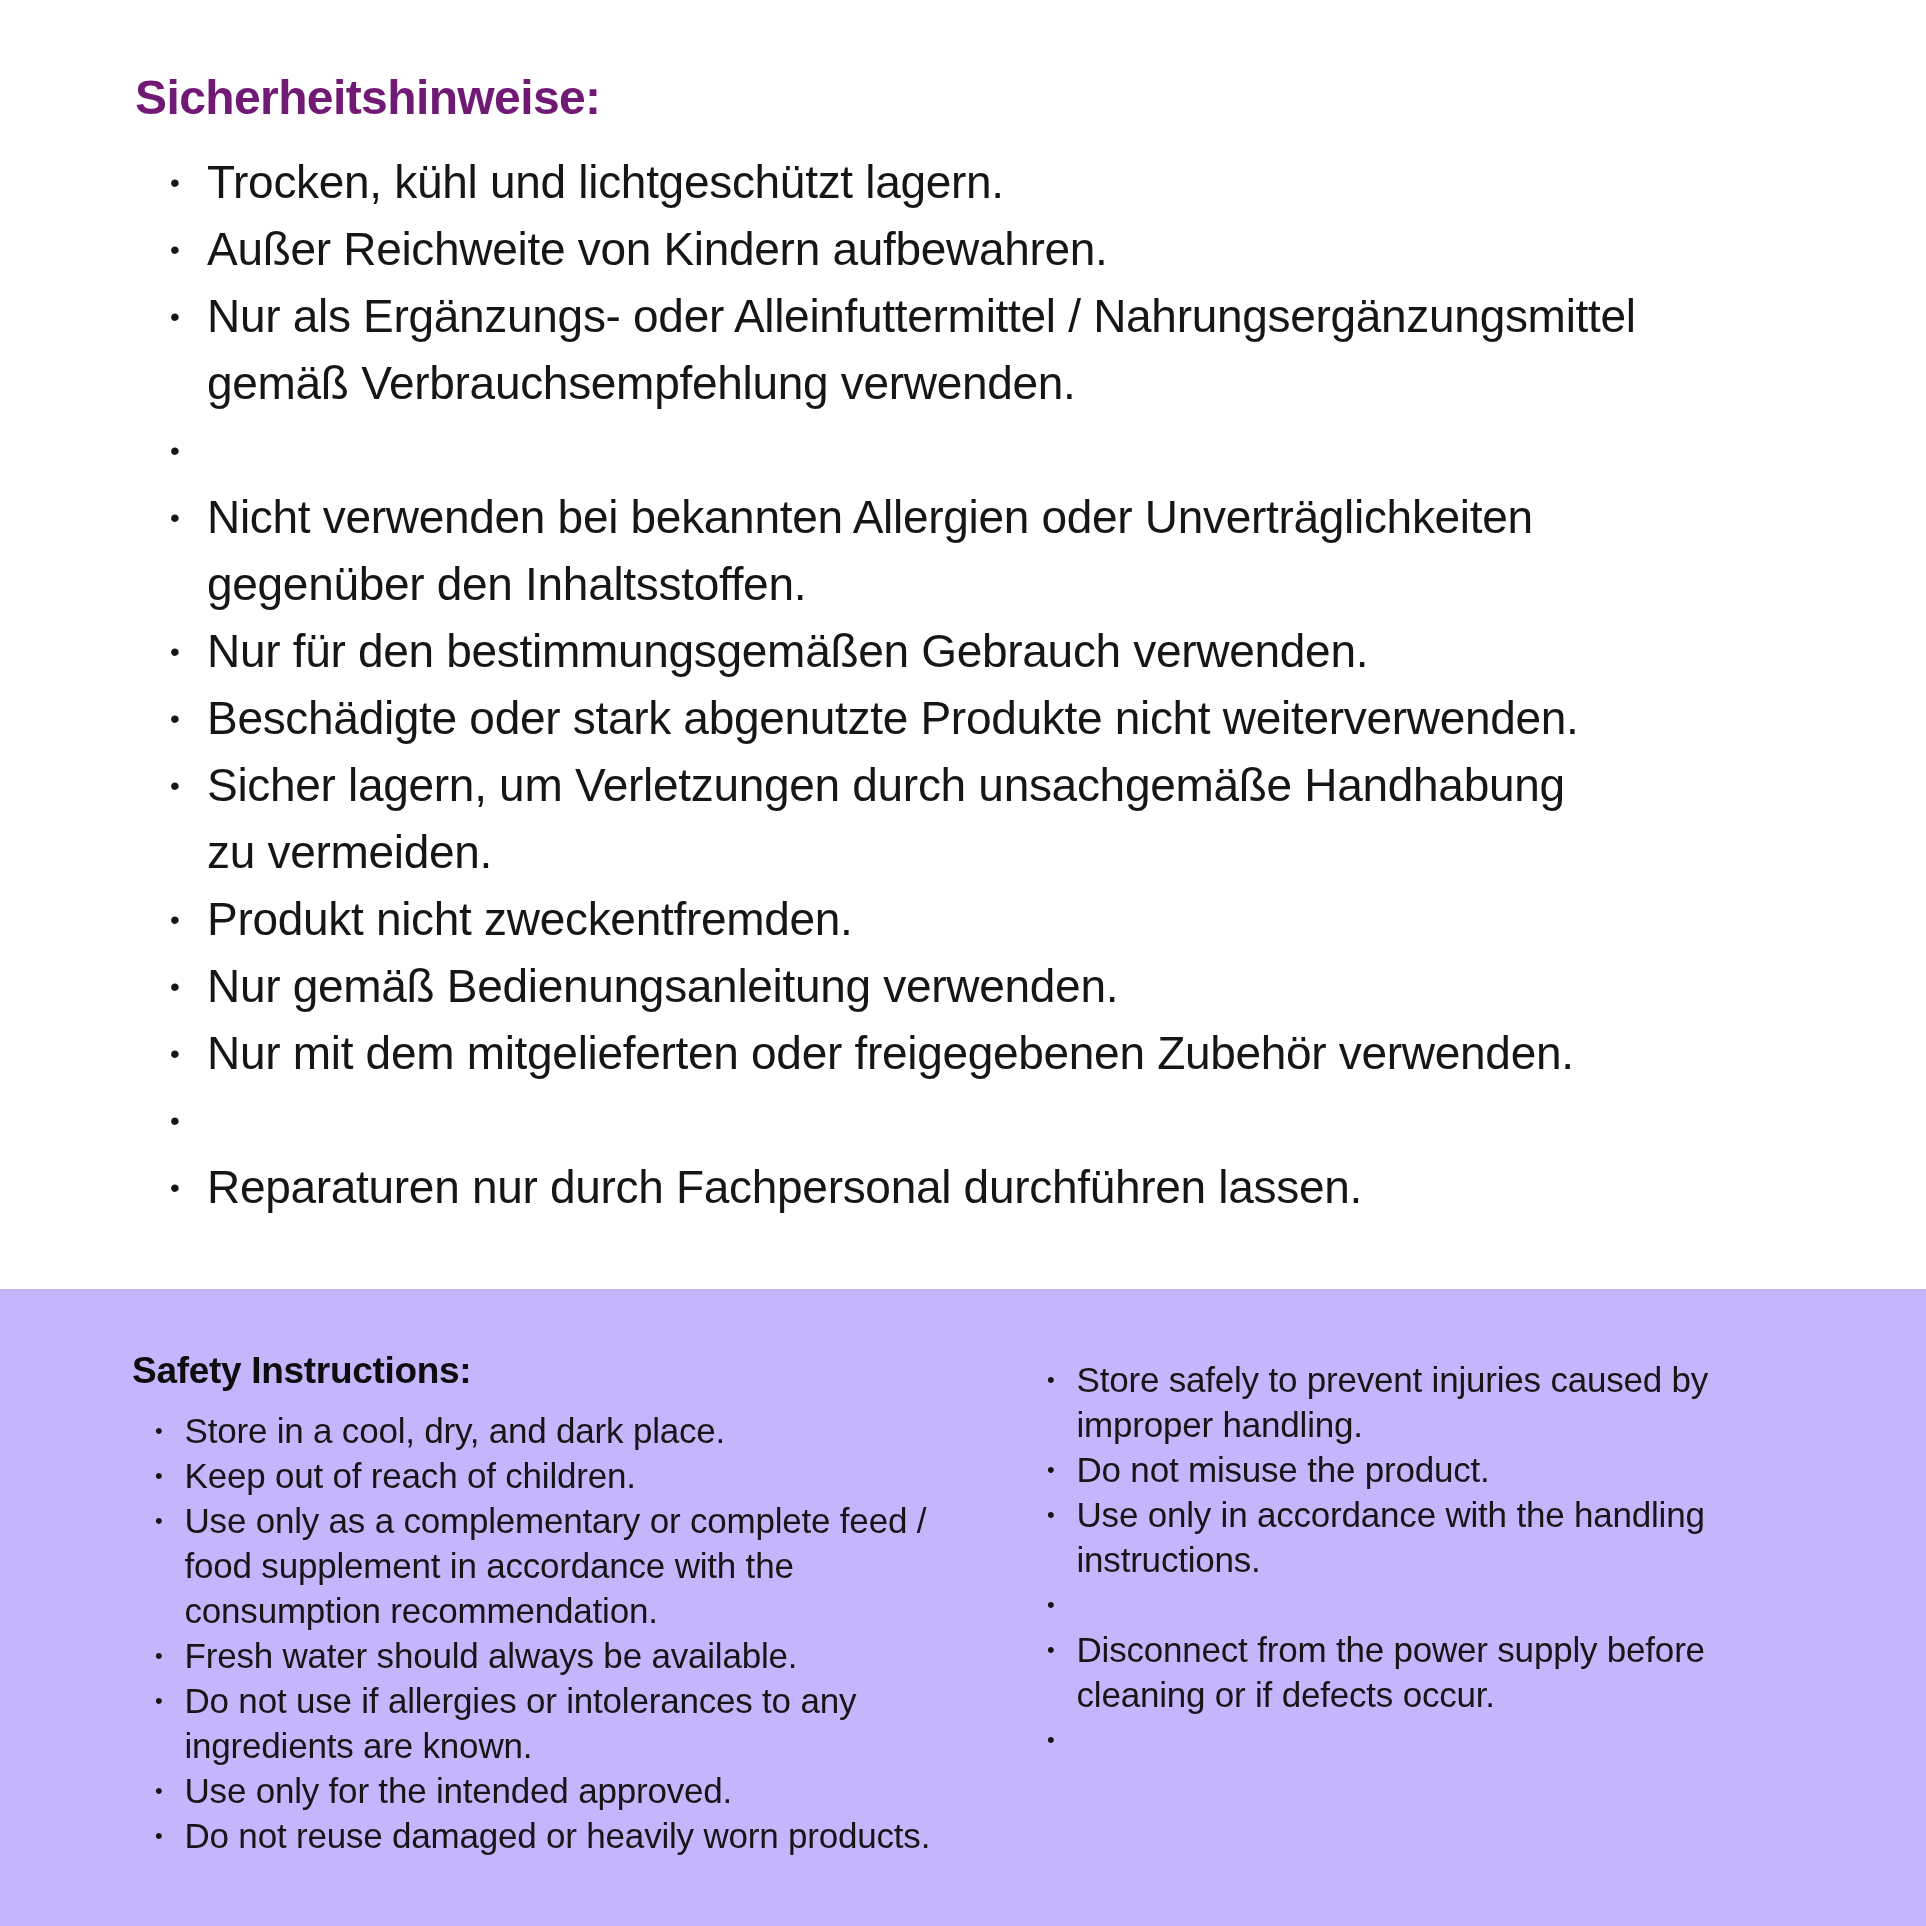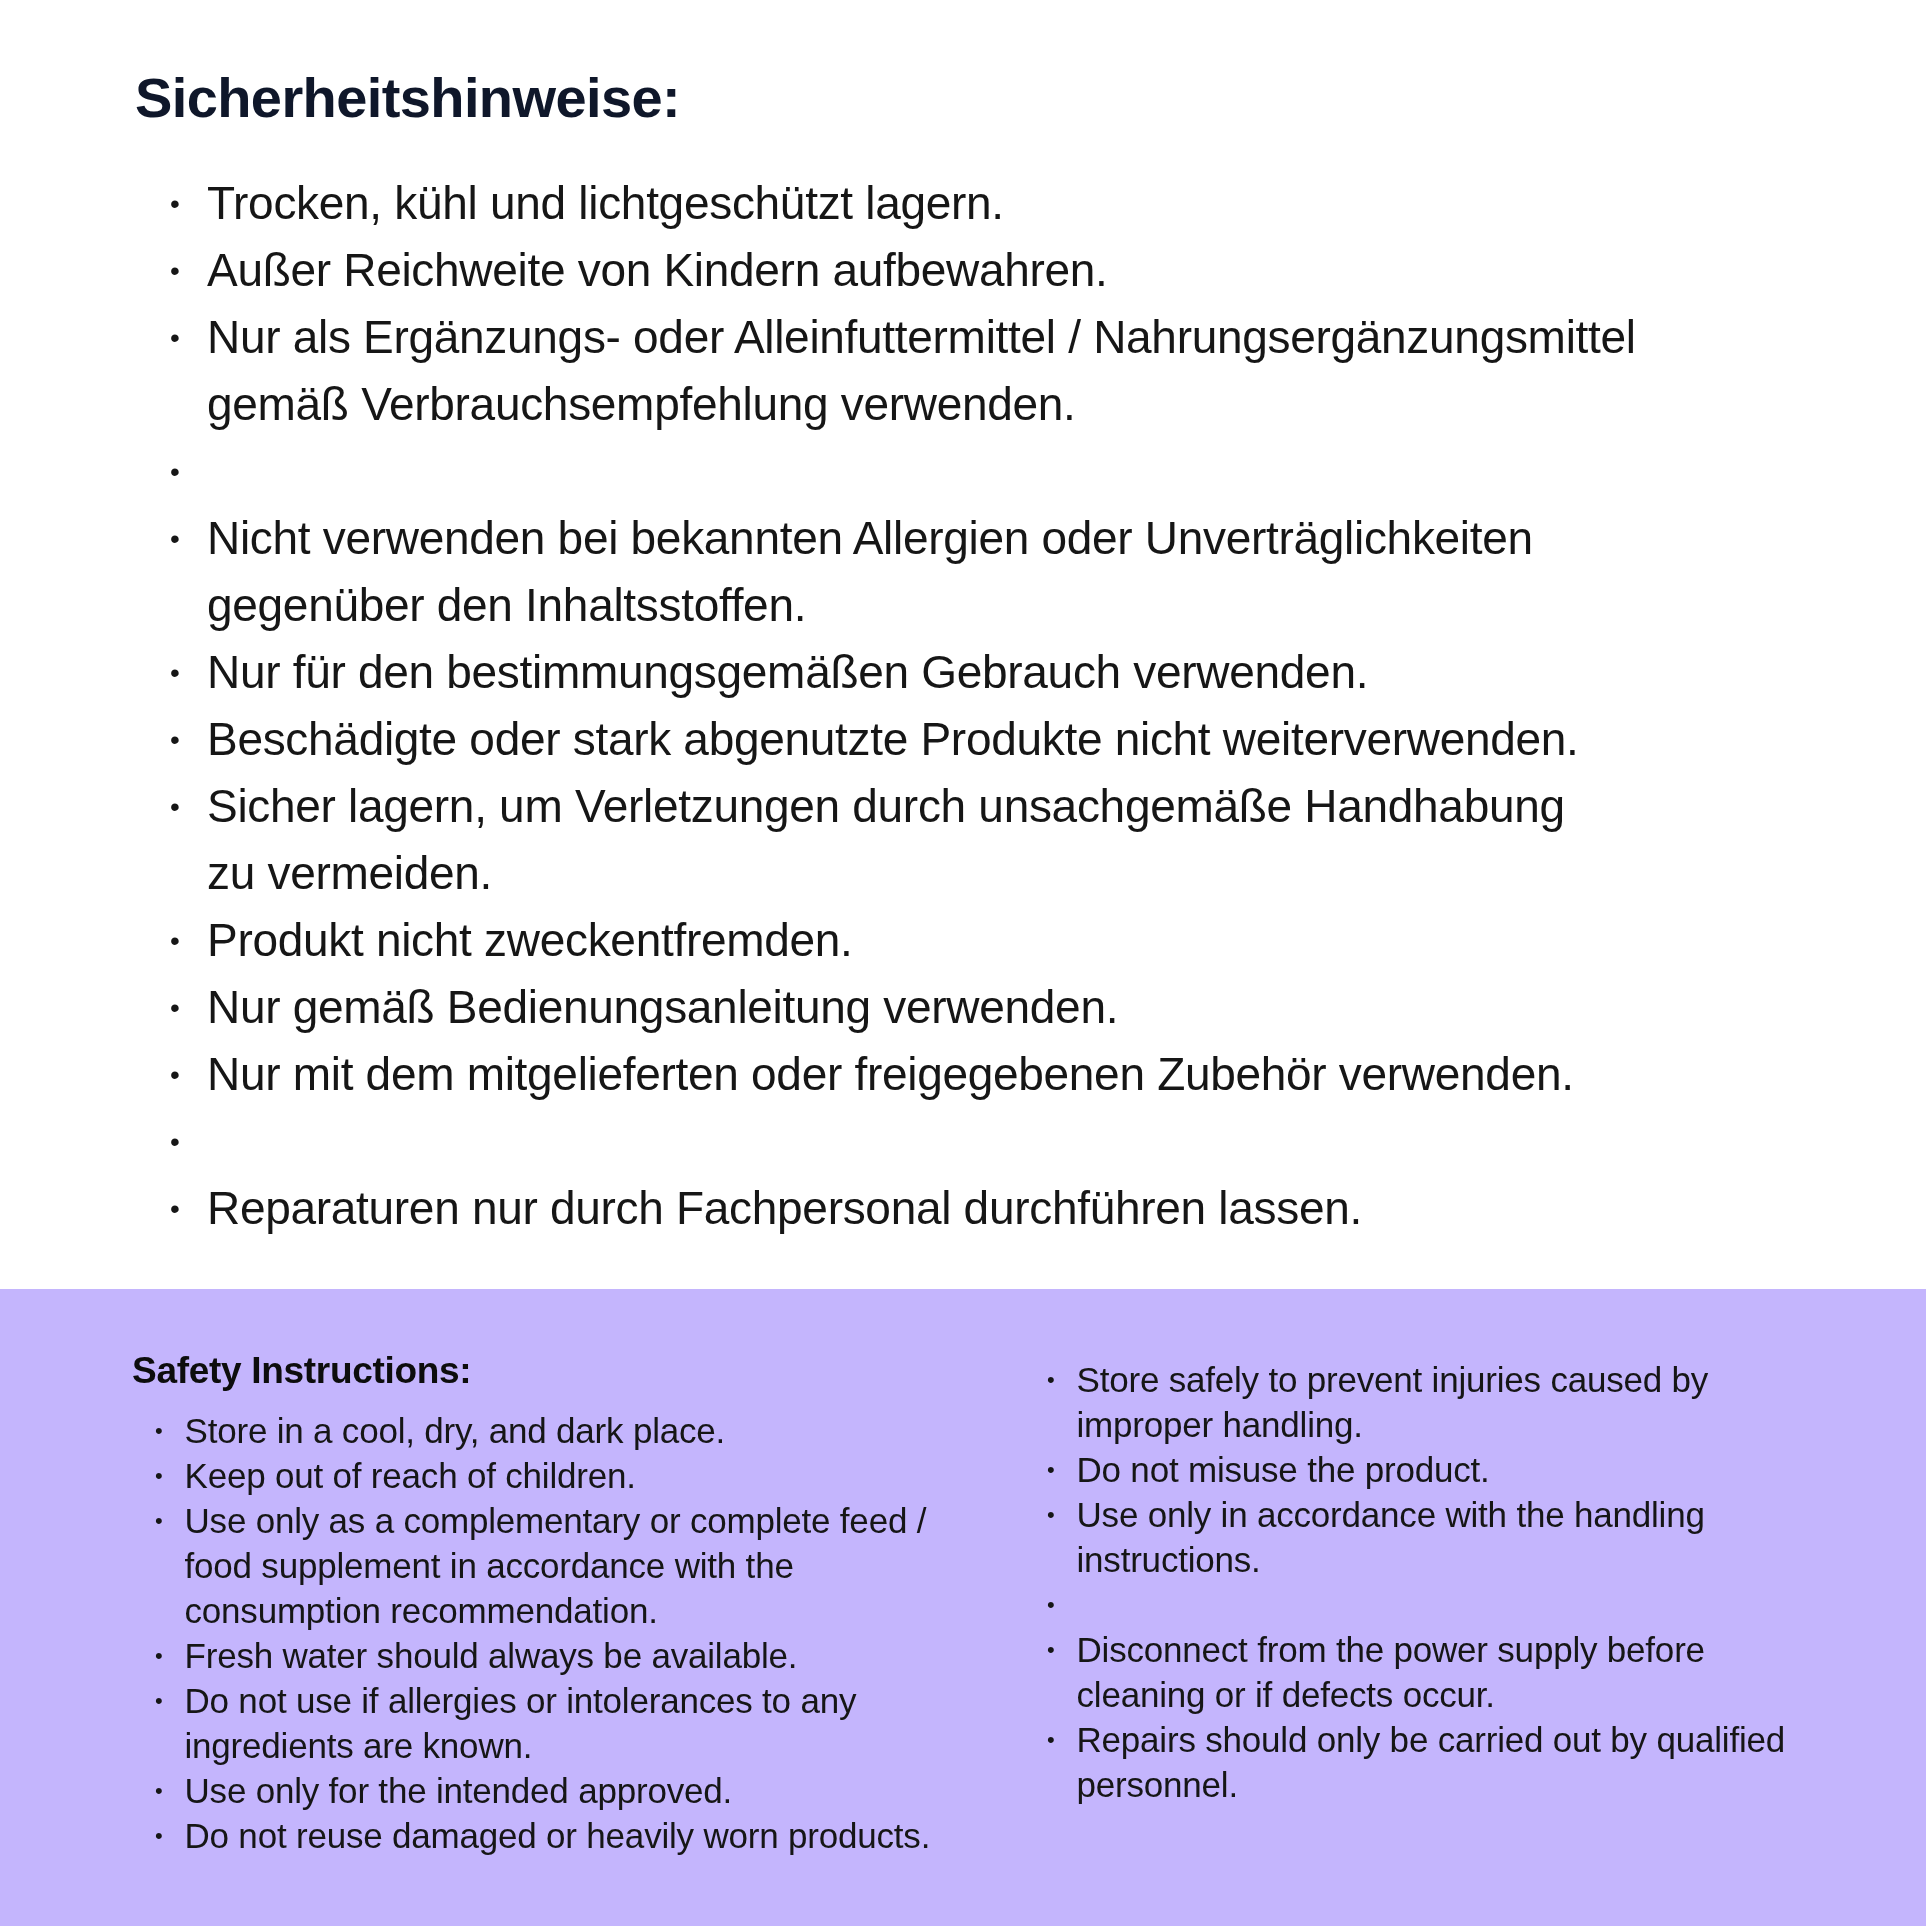--- a/index.html
+++ b/index.html
@@ -17,26 +17,26 @@
     height: 1926px;
     overflow: hidden;
   }
 
   
   .german-section {
     padding: 64px 39px 0 135px;
     box-sizing: border-box;
   }
   .german-section h1 {
-    margin: 0 0 39px 0;
-    font-size: 56px;
+    margin: 0 0 18px 0;
+    font-size: 48px;
     line-height: 67px;
     font-weight: 700;
     letter-spacing: -0.6px;
-    color: #0f172a;
+    color: #701a75;
   }
   ul.bullets {
     list-style: none;
     margin: 0;
     padding: 0;
   }
   .german-section ul.bullets {
     margin-left: 35px;
   }
   .german-section li {
@@ -214,21 +214,19 @@
           <li>
             <span class="bullet">•</span>
           </li>
           <li>
             <span class="bullet">•</span>
             <div class="btext">Disconnect from the power supply before
 cleaning or if defects occur.</div>
           </li>
           <li>
             <span class="bullet">•</span>
-            <div class="btext">Repairs should only be carried out by qualified
-personnel.</div>
           </li>
         </ul>
     </div>
   </section>
 
 </div>
 
 
 </body></html>

